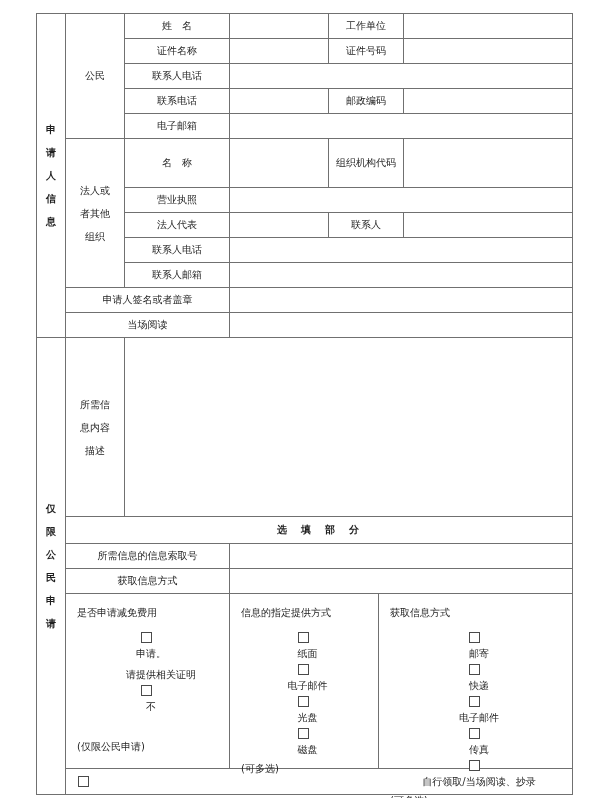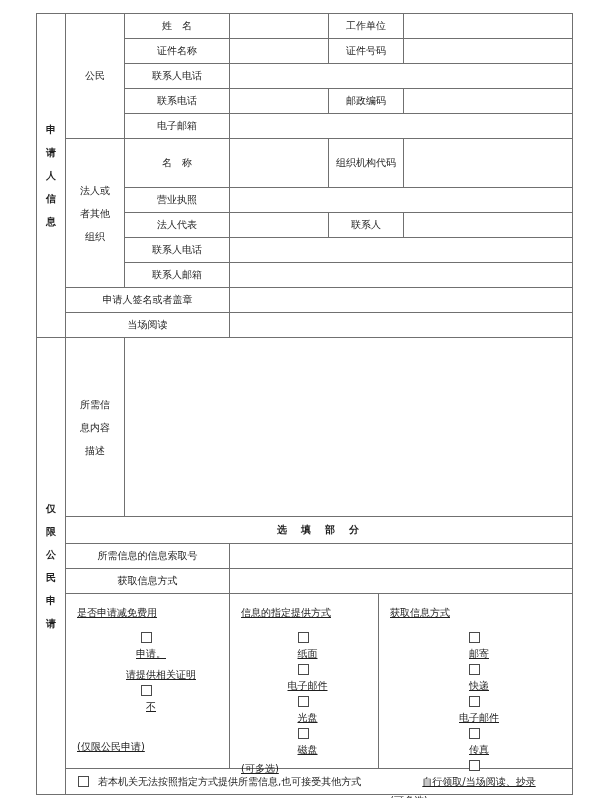--- a/index.html
+++ b/index.html
@@ -23,21 +23,21 @@
     font-size:10px;
     color:#1f1f1f;
     vertical-align:middle;
   }
   
   tr.h24 td{height:24px;}
   tr.h26 td{height:26px;}
   tr.h48 td{height:48px;}
   tr.h25 td{height:25px;}
   tr.hdesc td{height:178px;}
-  tr.hchoice td{height:174px;text-decoration:underline;}
+  tr.hchoice td{height:174px;}
 
   td.lbl{text-align:center;}
   td.val{background:#ffffff;}
   td.vside{text-align:center;font-weight:bold;}
   .vtext{
     display:inline-block;
     width:15px;
     line-height:23px;
     word-break:break-all;
     text-align:center;
@@ -264,19 +264,18 @@
                 <span class="txt">自行领取/当场阅读、抄录</span>
               </div>
           <div class="choice-footer">(可多选)</div>
         </div>
       </td>
     </tr>
     <tr class="h25">
       <td colspan="6" class="footnote-cell">
         <div class="footnote-line">
           <span class="cb"></span>
-          <span>若本机关无法按照指定方式提供所需信息,也可接受其他方式</span>
         </div>
       </td>
     </tr>
   </tbody>
     </table>
 </div>
 
 </body></html>

